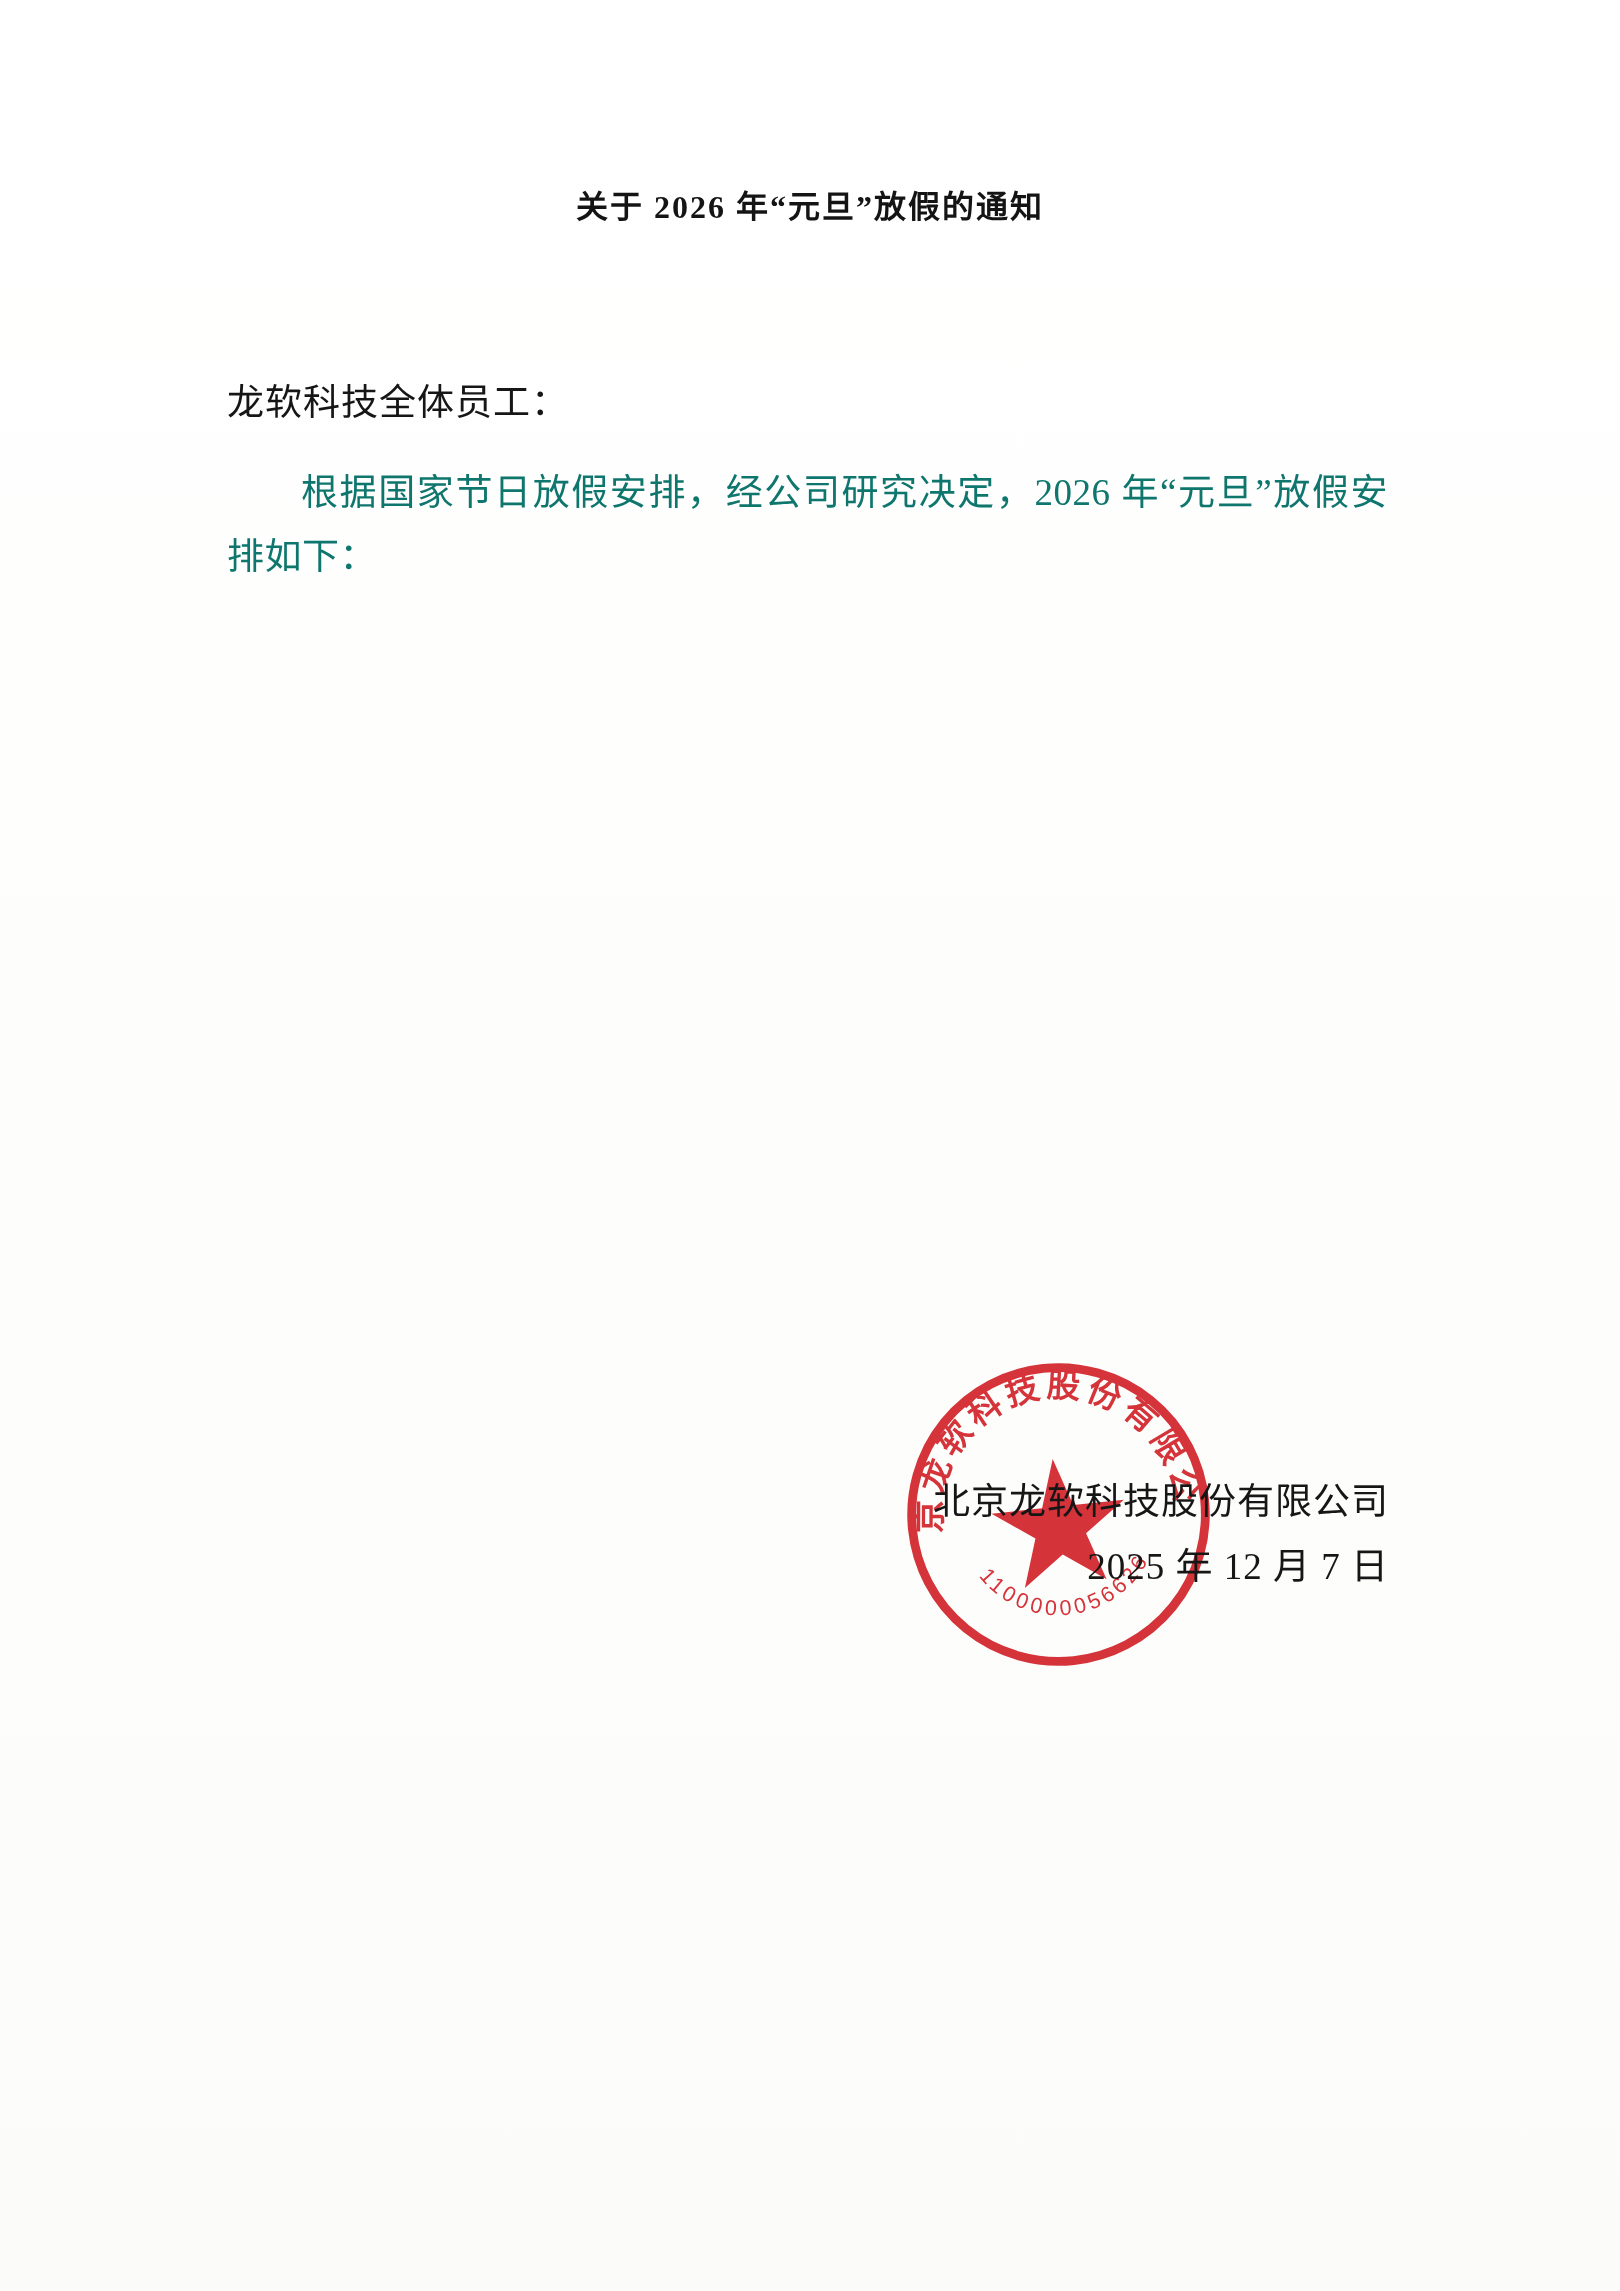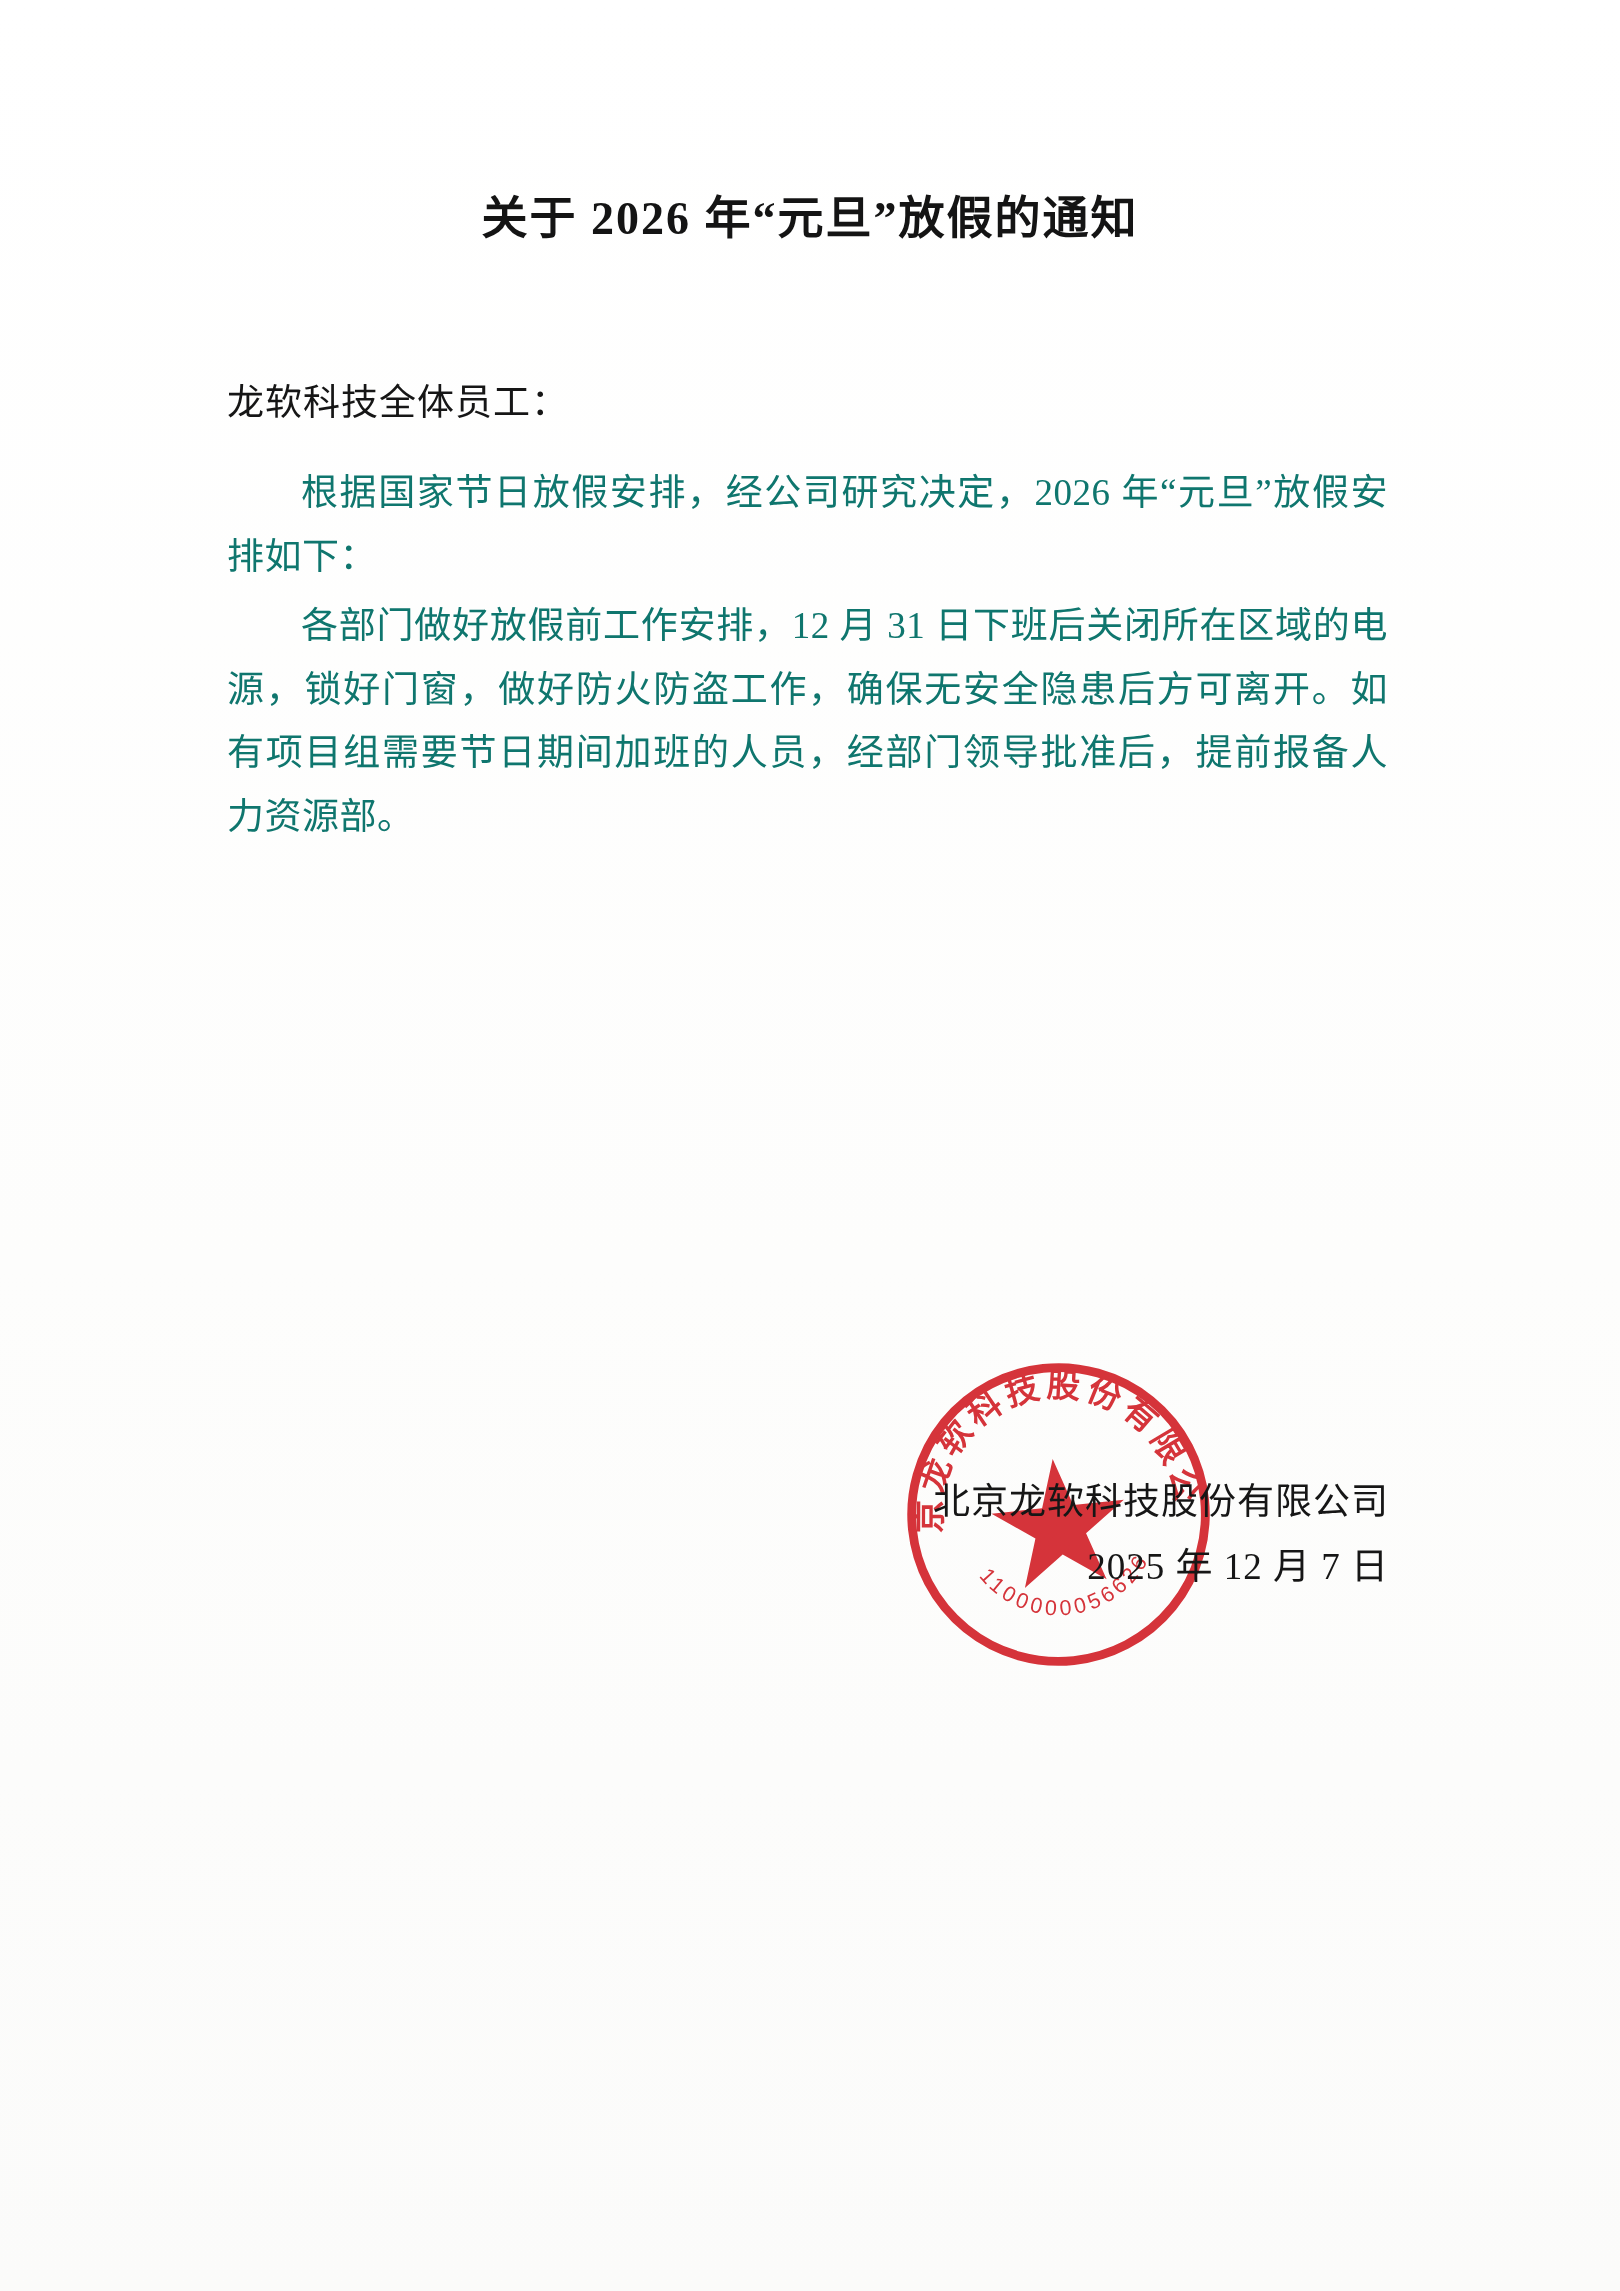--- a/index.html
+++ b/index.html
@@ -29,21 +29,21 @@
     background: linear-gradient(180deg, #ffffff 0%, #fdfdfc 55%, #fbfbfa 100%);
     pointer-events: none;
   }
 
   .doc-title {
     position: absolute;
     top: 181px;
     left: 0;
     right: 0;
     text-align: center;
-    font-size: 46px;
+    font-size: 32px;
     font-weight: bold;
     letter-spacing: 2px;
     color: #141414;
   }
 
   .salutation {
     position: absolute;
     top: 372px;
     left: 227px;
     font-size: 37px;
@@ -101,21 +101,20 @@
 
 <div class="page">
   <div class="paper-tint"></div>
 
   <div class="doc-title">关于 2026 年“元旦”放假的通知</div>
 
   <div class="salutation">龙软科技全体员工：</div>
 
   <div class="body-block">
     <p class="para">根据国家节日放假安排，经公司研究决定，2026 年“元旦”放假安排如下：</p>
-    <p class="para">各部门做好放假前工作安排，12 月 31 日下班后关闭所在区域的电源，锁好门窗，做好防火防盗工作，确保无安全隐患后方可离开。如有项目组需要节日期间加班的人员，经部门领导批准后，提前报备人力资源部。</p>
   </div>
 
   <div class="seal">
     <svg width="323" height="323" viewBox="0 0 330 330" xmlns="http://www.w3.org/2000/svg">
       <defs>
         <path id="sealTopArc" d="M 45,165 A 120,120 0 0 1 285,165"></path>
         <path id="sealBottomArc" d="M 62,165 A 103,103 0 0 0 268,165"></path>
       </defs>
       <circle cx="165" cy="165" r="150" fill="none" stroke="#d2232a" stroke-width="9"></circle>
       <text font-family="'Liberation Serif', serif" font-size="34" font-weight="bold" fill="#d2232a" letter-spacing="5">

